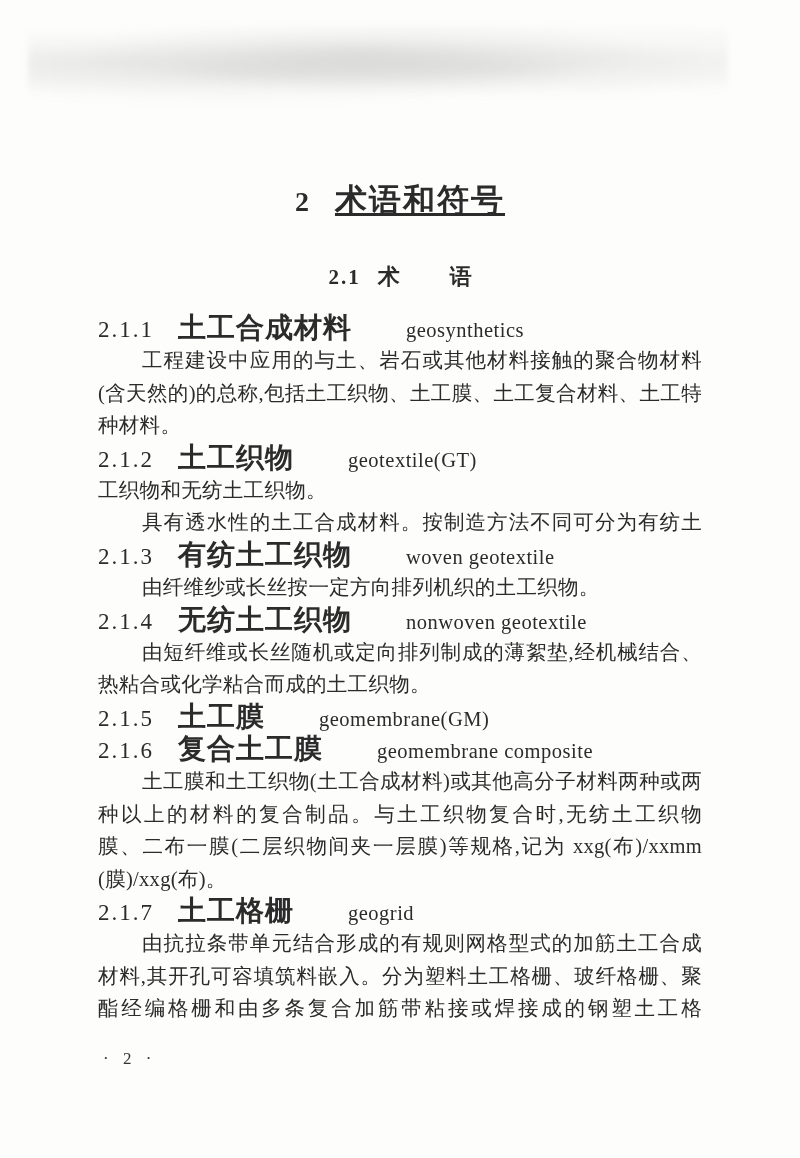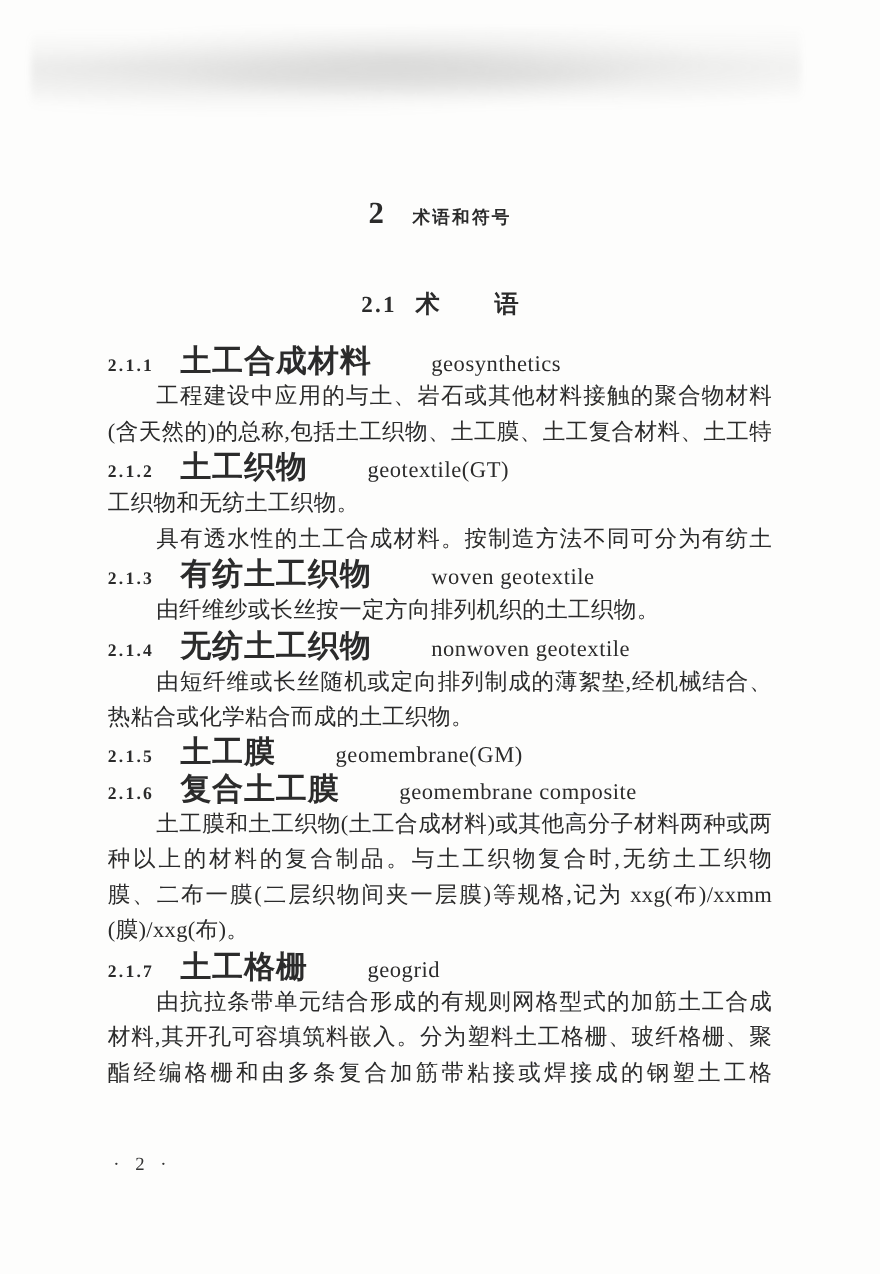--- a/index.html
+++ b/index.html
@@ -27,22 +27,23 @@
   .chapter-title{
     position:absolute;top:179px;left:0;width:100%;
     text-align:center;white-space:nowrap;
   }
   .chapter-num{
     font-size:28px;font-weight:bold;letter-spacing:1px;
     margin-right:25px;
     font-family:"Liberation Serif","DejaVu Serif",serif;
   }
   .chapter-text{
-    font-size:16px;font-weight:bold;letter-spacing:2px;
+    font-size:32px;font-weight:bold;letter-spacing:2px;
     font-family:"Liberation Sans","DejaVu Sans",sans-serif;
+    text-decoration:underline;
   }
   .section-title{
     position:absolute;top:262px;left:0;width:100%;
     text-align:center;white-space:nowrap;
   }
   .sec-num{
     font-size:21px;font-weight:bold;letter-spacing:2px;
     font-family:"Liberation Serif","DejaVu Serif",serif;
   }
   .sec-zh1{margin-left:17px;}
@@ -56,21 +57,21 @@
   }
   .line{
     height:32.4px;line-height:32.4px;
     font-size:20.5px;
     overflow:hidden;
     letter-spacing:0.3px;
   }
   .jline{text-align:justify;text-align-last:justify;}
   .indent{text-indent:44px;}
   .heading .t-num{
-    font-weight:bold;letter-spacing:2px;font-size:16px;text-align:center;
+    font-weight:normal;letter-spacing:2px;font-size:23px;text-align:center;
   }
   .heading .t-zh{
     margin-left:24px;
     font-family:"Liberation Sans","DejaVu Sans",sans-serif;
     font-weight:bold;font-size:28px;letter-spacing:1px;
   }
   .heading .t-en{
     margin-left:54px;font-size:20.5px;letter-spacing:0.5px;
   }
   .footer{
@@ -93,20 +94,21 @@
     <span class="sec-num">2.1</span><span class="sec-zh1">术</span><span class="sec-zh2">语</span>
   </div>
 
   <main class="body">
 
     <div class="line heading">
       <span class="t-num">2.1.1</span><span class="t-zh">土工合成材料</span><span class="t-en">geosynthetics</span>
     </div>
     <div class="line jline indent">工程建设中应用的与土、岩石或其他材料接触的聚合物材料</div>
     <div class="line jline">(含天然的)的总称,包括土工织物、土工膜、土工复合材料、土工特</div>
+    <div class="line">种材料。</div>
 
     <div class="line heading">
       <span class="t-num">2.1.2</span><span class="t-zh">土工织物</span><span class="t-en">geotextile(GT)</span>
     </div>
     <div class="line">工织物和无纺土工织物。</div>
     <div class="line jline indent">具有透水性的土工合成材料。按制造方法不同可分为有纺土</div>
 
     <div class="line heading">
       <span class="t-num">2.1.3</span><span class="t-zh">有纺土工织物</span><span class="t-en">woven geotextile</span>
     </div>

